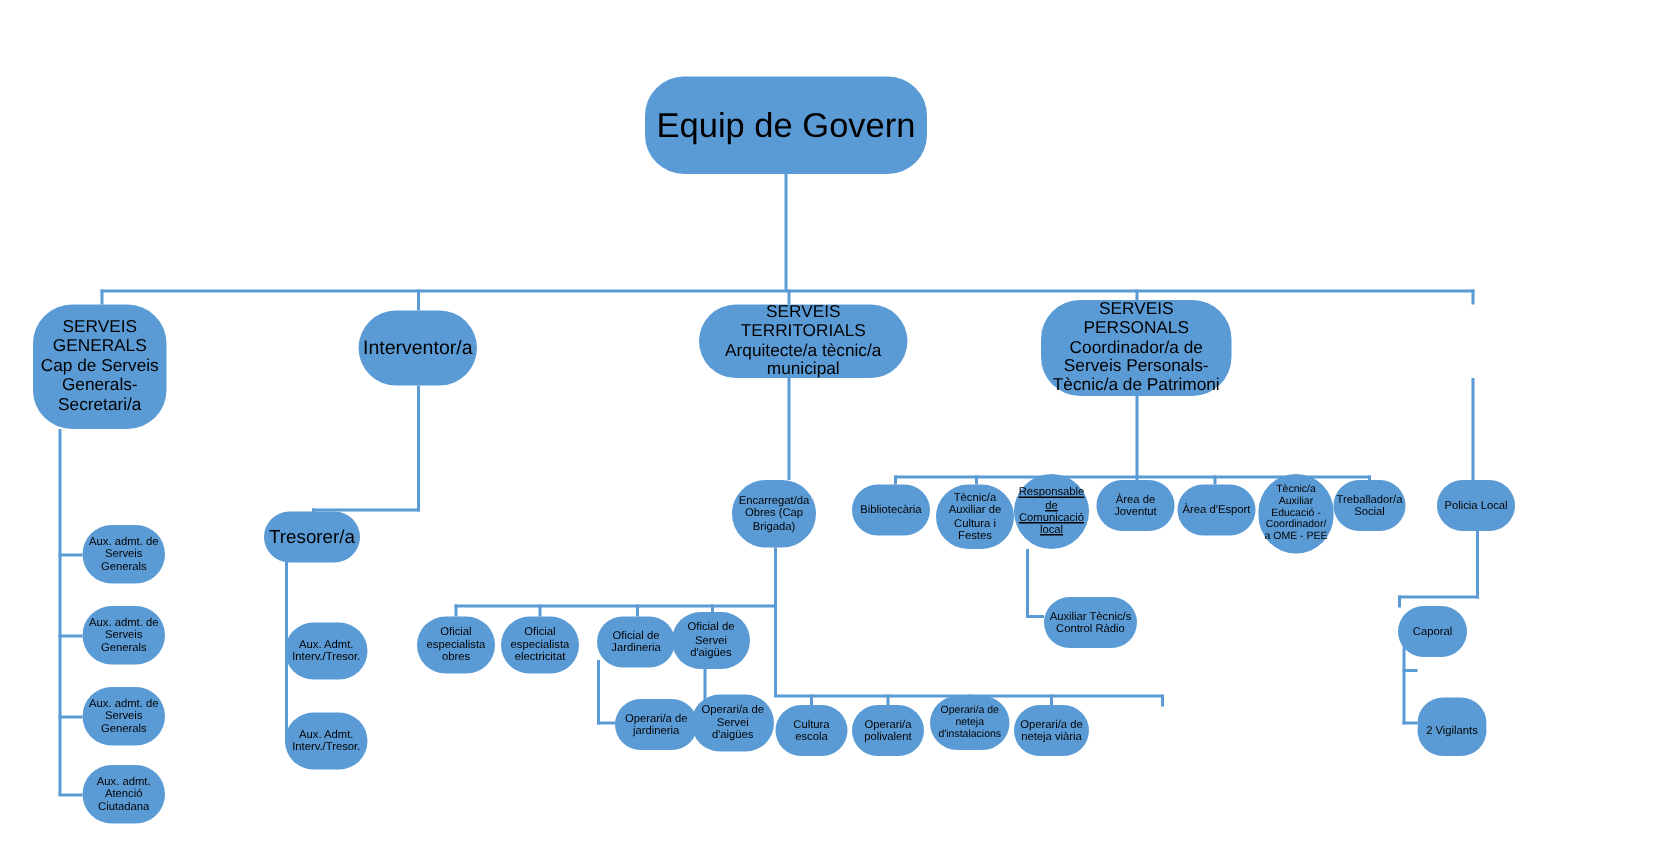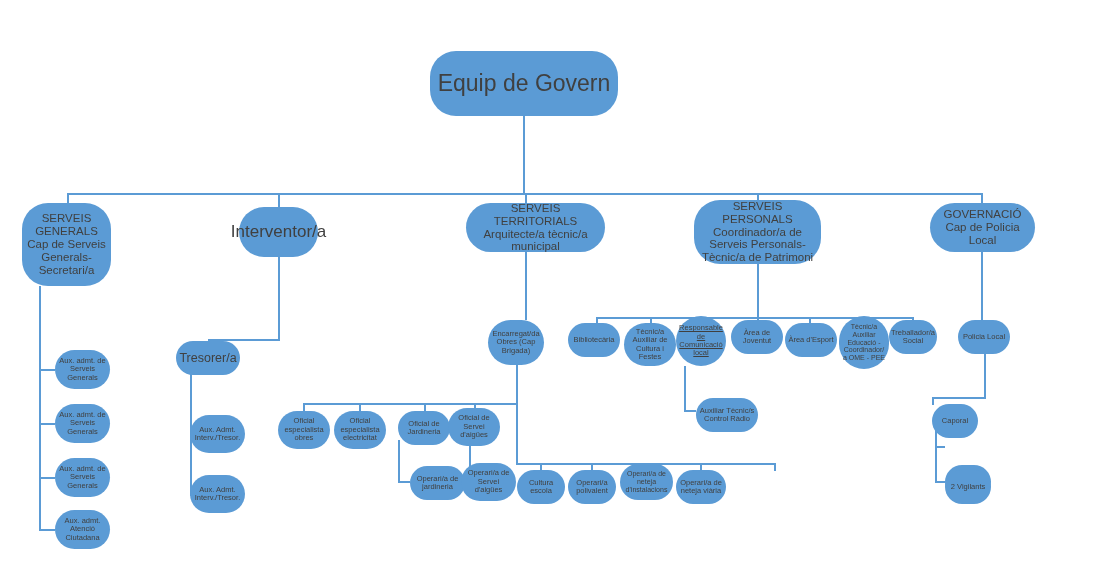--- a/index.html
+++ b/index.html
@@ -1,24 +1,24 @@
 <!DOCTYPE html>
 <html><head>
 <meta charset="utf-8">
 <style>
   html,body{margin:0;padding:0;background:#ffffff;}
   body{font-family:"Liberation Sans",sans-serif;-webkit-font-smoothing:antialiased;}
   #chart{position:relative;width:1116px;height:576px;background:#ffffff;overflow:hidden;}
-  .node{position:absolute;background:#5B9BD5;color:#404040;display:flex;align-items:center;
+  .node{position:absolute;background:#5B9BD5;color:#000000;display:flex;align-items:center;
         justify-content:center;text-align:center;box-sizing:border-box;line-height:1.12;
         padding:17px 2px;white-space:pre-line;border-radius:26px;}
   .lnk{position:absolute;background:#5B9BD5;}
   .root{font-size:23px;}
   .t2{font-size:11.5px;}
-  .t2b{font-size:17px;}
+  .t2b{font-size:13px;}
   .t4{font-size:7.5px;}
   .t4s{font-size:7px;}
   .tres{font-size:12.5px;}
 </style>
 </head>
 <body>
 
 <div id="chart">
 
   <div class="lnk" style="left:523px;top:116px;width:2px;height:78px;"></div>
@@ -99,22 +99,20 @@
 Generals-
 Secretari/a</div>
   <div class="node t2b" style="left:239px;top:207px;width:79px;height:50px;">Interventor/a</div>
   <div class="node t2" style="left:466px;top:203px;width:139px;height:49px;">SERVEIS TERRITORIALS
 Arquitecte/a tècnic/a
 municipal</div>
   <div class="node t2" style="left:694px;top:200px;width:127px;height:64px;">SERVEIS PERSONALS
 Coordinador/a de
 Serveis Personals-
 Tècnic/a de Patrimoni</div>
-  <div class="node t2" style="left:930px;top:203px;width:105px;height:49px;">GOVERNACIÓ
-Cap de Policia Local</div>
 
   <div class="node t4" style="left:55px;top:350px;width:55px;height:39px;">Aux. admt. de
 Serveis
 Generals</div>
   <div class="node t4" style="left:55px;top:404px;width:55px;height:39px;">Aux. admt. de
 Serveis
 Generals</div>
   <div class="node t4" style="left:55px;top:458px;width:55px;height:39px;">Aux. admt. de
 Serveis
 Generals</div>

